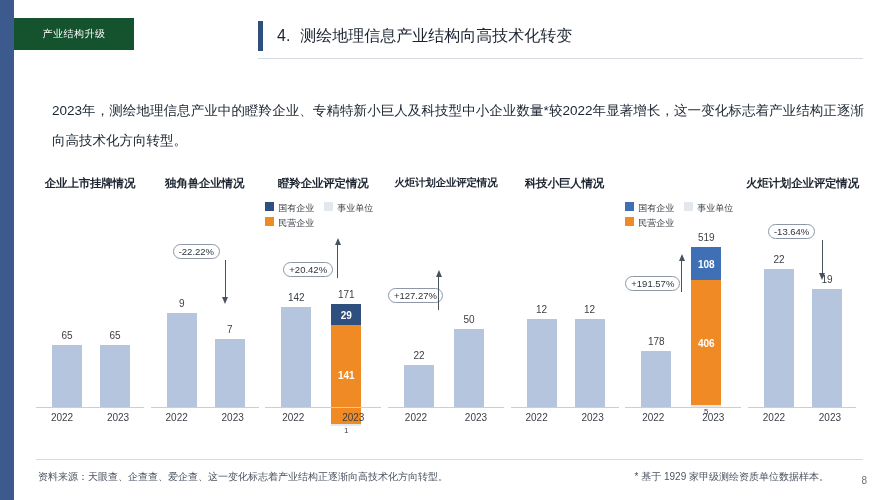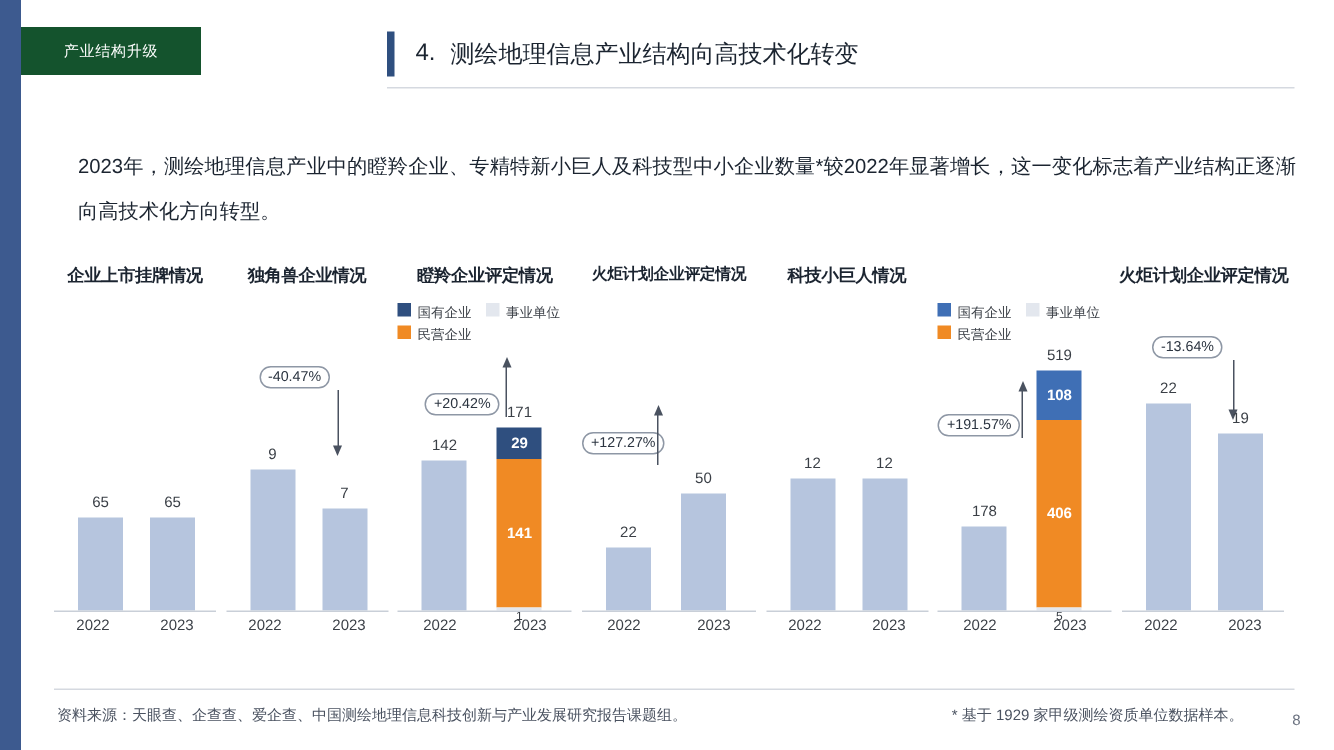--- a/index.html
+++ b/index.html
@@ -140,21 +140,21 @@
       <div class="xlabels">
         <span>2022</span>
         <span>2023</span>
       </div>
     </div>
   </div>
 
   <div class="chart">
     <div class="chart-title">独角兽企业情况</div>
     <div class="plot">
-      <div class="callout" style="left:24px;top:44px;">-40.47%</div>
+      <div class="callout" style="left:24px;top:44px;">-22.22%</div>
       <div class="arrow" style="left:76px;top:60px;height:38px;"></div>
       <div class="bar" style="left:18px;height:94px;">
         <div class="val">9</div>
         <div class="seg" style="height:94px;background:#b6c5de;"></div>
       </div>
       <div class="bar" style="left:66px;height:68px;">
         <div class="val">7</div>
         <div class="seg" style="height:68px;background:#b6c5de;"></div>
       </div>
       <div class="axis"></div>
@@ -179,21 +179,21 @@
           <span class="sw" style="background:#f08a24;"></span>
           <span>民营企业</span>
         </div>
       </div>
       <div class="callout" style="left:20px;top:62px;">+20.42%</div>
       <div class="arrow" style="left:74px;top:44px;height:34px;transform:rotate(180deg);"></div>
       <div class="bar" style="left:18px;height:100px;">
         <div class="val">142</div>
         <div class="seg" style="height:100px;background:#b6c5de;"></div>
       </div>
-      <div class="bar" style="left:68px;height:122px;">
+      <div class="bar" style="left:68px;height:103px;">
         <div class="val">171</div>
         <div class="seg" style="height:21px;background:#2f4f7f;">
           <span class="seg-label">29</span>
         </div>
         <div class="seg" style="height:99px;background:#f08a24;">
           <span class="seg-label">141</span>
         </div>
         <div class="seg" style="height:2px;background:#e3e7ee;">
           <span class="seg-label tiny">1</span>
         </div>
@@ -303,15 +303,15 @@
       <div class="xlabels">
         <span>2022</span>
         <span>2023</span>
       </div>
     </div>
   </div>
 
 </div>
 
 <div class="foot-line"></div>
-<div class="src">资料来源：天眼查、企查查、爱企查、中国测绘地理信息科技创新与产业发展研究报告课题组。</div>
+<div class="src">资料来源：天眼查、企查查、爱企查、这一变化标志着产业结构正逐渐向高技术化方向转型。</div>
 <div class="note">* 基于 1929 家甲级测绘资质单位数据样本。</div>
 <div class="pageno">8</div>
 
 </body></html>

